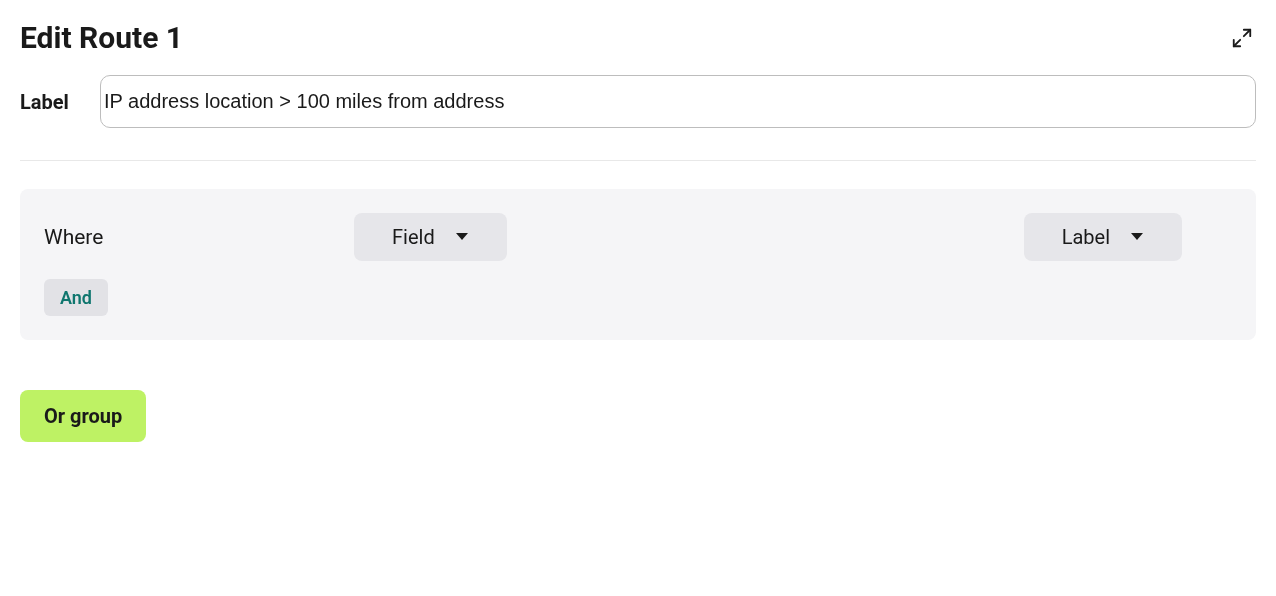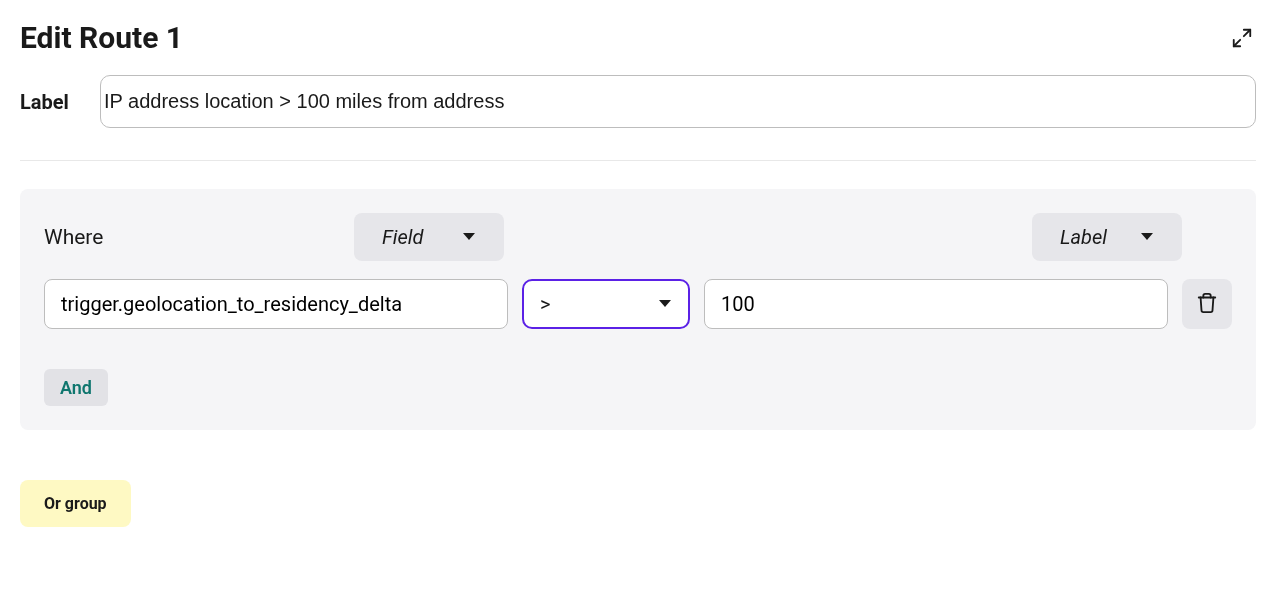--- a/index.html
+++ b/index.html
@@ -74,27 +74,26 @@
       min-width: 310px;
     }
     .dropdown-btn {
       display: inline-flex;
       align-items: center;
       justify-content: space-between;
       gap: 20px;
       background: #e6e6ea;
       border: none;
       border-radius: 8px;
-      padding: 12px 28px;
+      padding: 12px 38px;
       font-size: 20px;
       color: #1a1a1a;
       cursor: pointer;
       min-width: 150px;
       font-family: inherit;
-      font-style: italic;
     }
     .dropdown-btn.field-dd {
       min-width: 150px;
     }
     .dropdown-btn.value-dd {
       min-width: 150px;
       margin-left: auto;
       margin-right: 50px;
     }
     .caret-down {
@@ -160,25 +159,25 @@
       padding: 8px 16px;
       font-size: 18px;
       font-weight: 600;
       color: #0f766e;
       cursor: pointer;
       font-family: inherit;
     }
     .or-group-btn {
       display: inline-flex;
       align-items: center;
-      background: #fef9c3;
+      background: #bef264;
       border: none;
       border-radius: 8px;
       padding: 14px 24px;
-      font-size: 16px;
+      font-size: 20px;
       font-weight: 700;
       color: #1a1a1a;
       cursor: pointer;
       font-family: inherit;
     }
   </style>
 </head>
 <body>
 
 
@@ -217,41 +216,20 @@
     <button class="dropdown-btn value-dd">
       <span>Label</span>
       <span class="caret-down">
         <svg width="14" height="10" viewBox="0 0 14 10">
             <path d="M1 1 L7 8 L13 1 Z" fill="#1a1a1a"></path>
           </svg>
       </span>
     </button>
   </div>
 
-  <div class="condition-row">
-    <input class="field-input" type="text" value="trigger.geolocation_to_residency_delta" style="">
-    <div class="operator-select">
-      <span>&gt;</span>
-      <span class="caret-down">
-        <svg width="14" height="10" viewBox="0 0 14 10">
-            <path d="M1 1 L7 8 L13 1 Z" fill="#1a1a1a"></path>
-          </svg>
-      </span>
-    </div>
-    <input class="value-input" type="text" value="100" style="">
-    <button class="delete-btn">
-      <span>
-        <svg width="22" height="22" viewBox="0 0 24 24" fill="none" stroke="#1a1a1a" stroke-width="2" stroke-linecap="round" stroke-linejoin="round">
-          <path d="M3 6h18"></path>
-          <path d="M8 6V4a2 2 0 0 1 2-2h4a2 2 0 0 1 2 2v2"></path>
-          <path d="M19 6l-1 14a2 2 0 0 1-2 2H8a2 2 0 0 1-2-2L5 6"></path>
-        </svg>
-      </span>
-    </button>
-  </div>
 
   <button class="and-btn">And</button>
 
 </div>
 
 <button class="or-group-btn">Or group</button>
 
 
 
 

